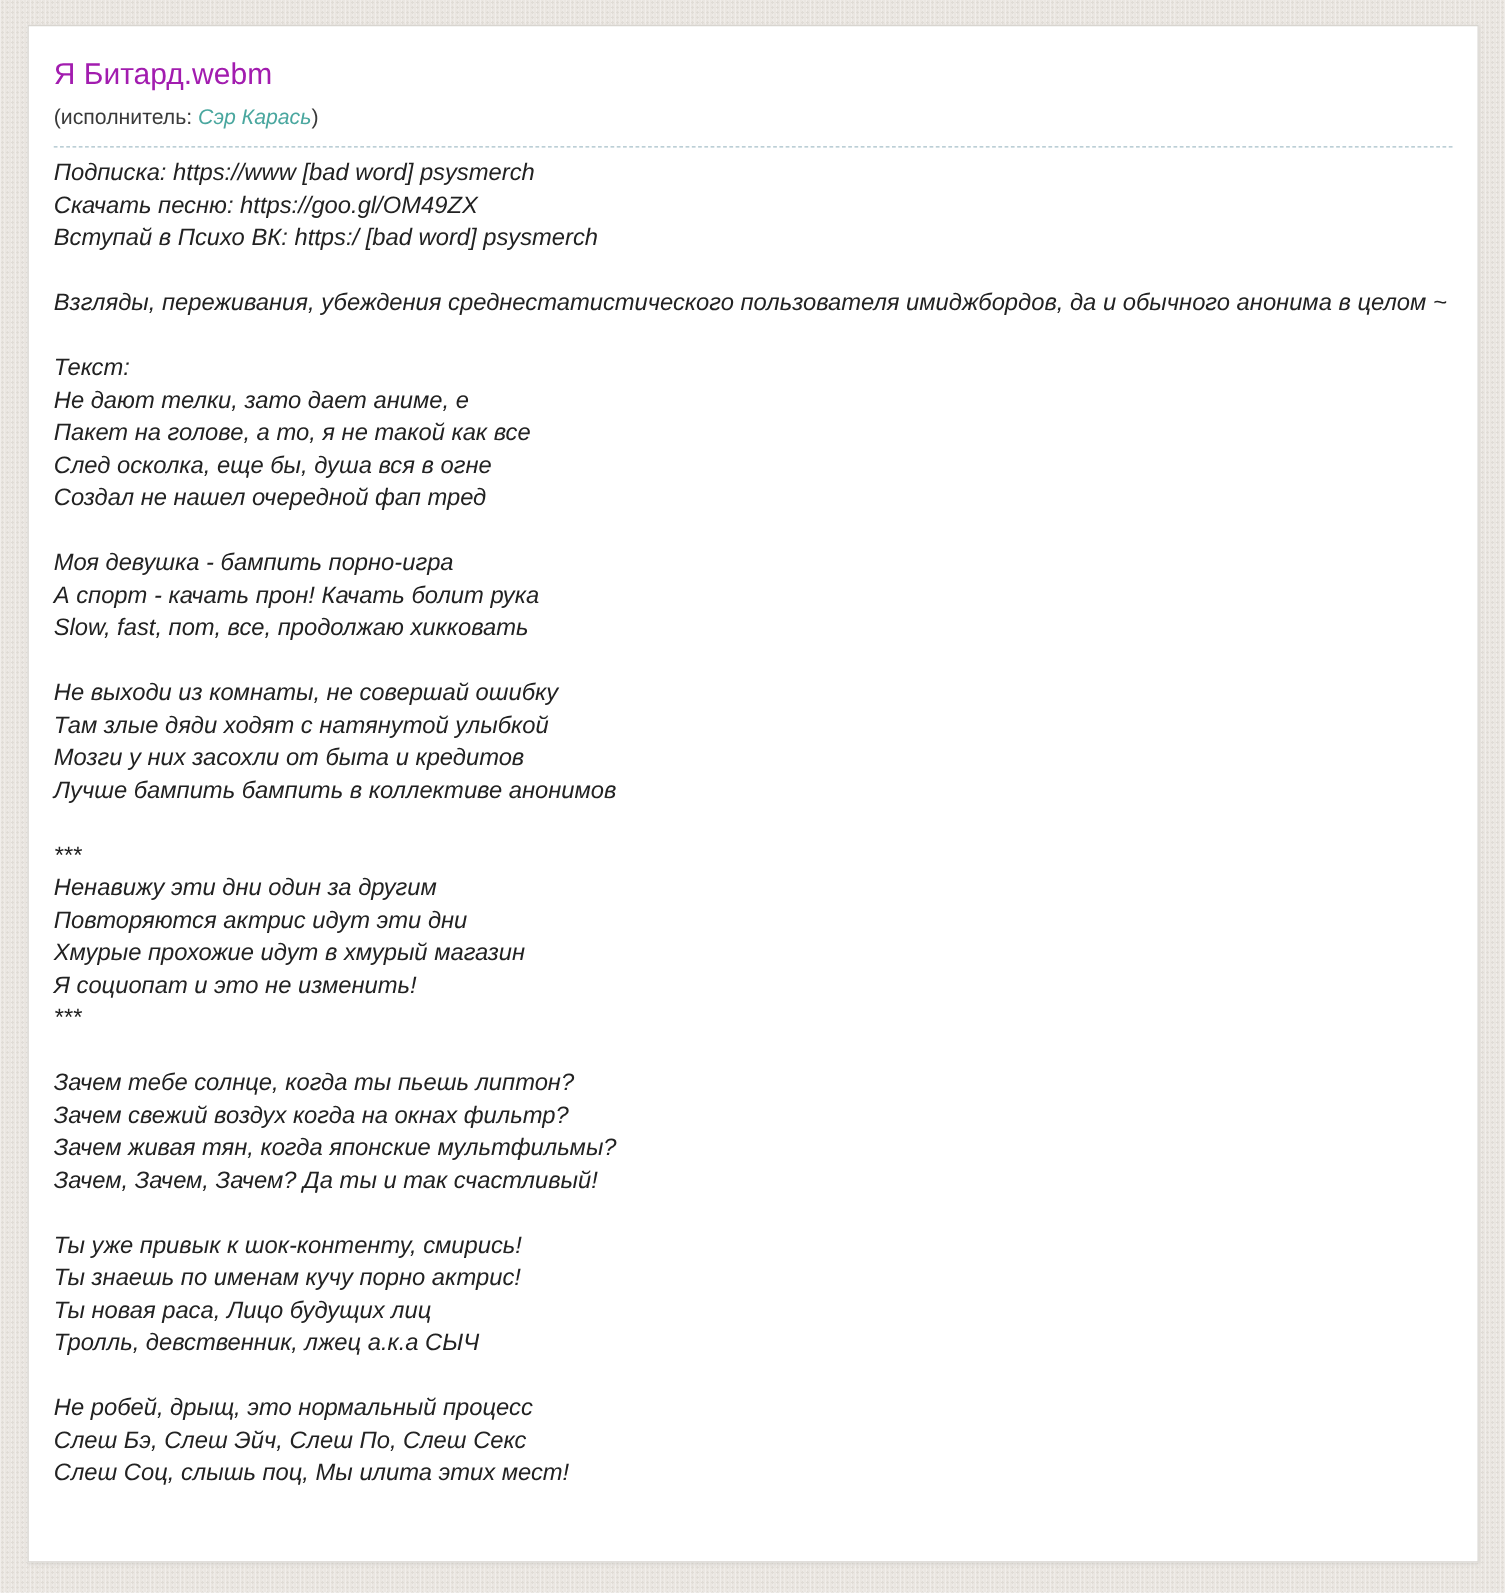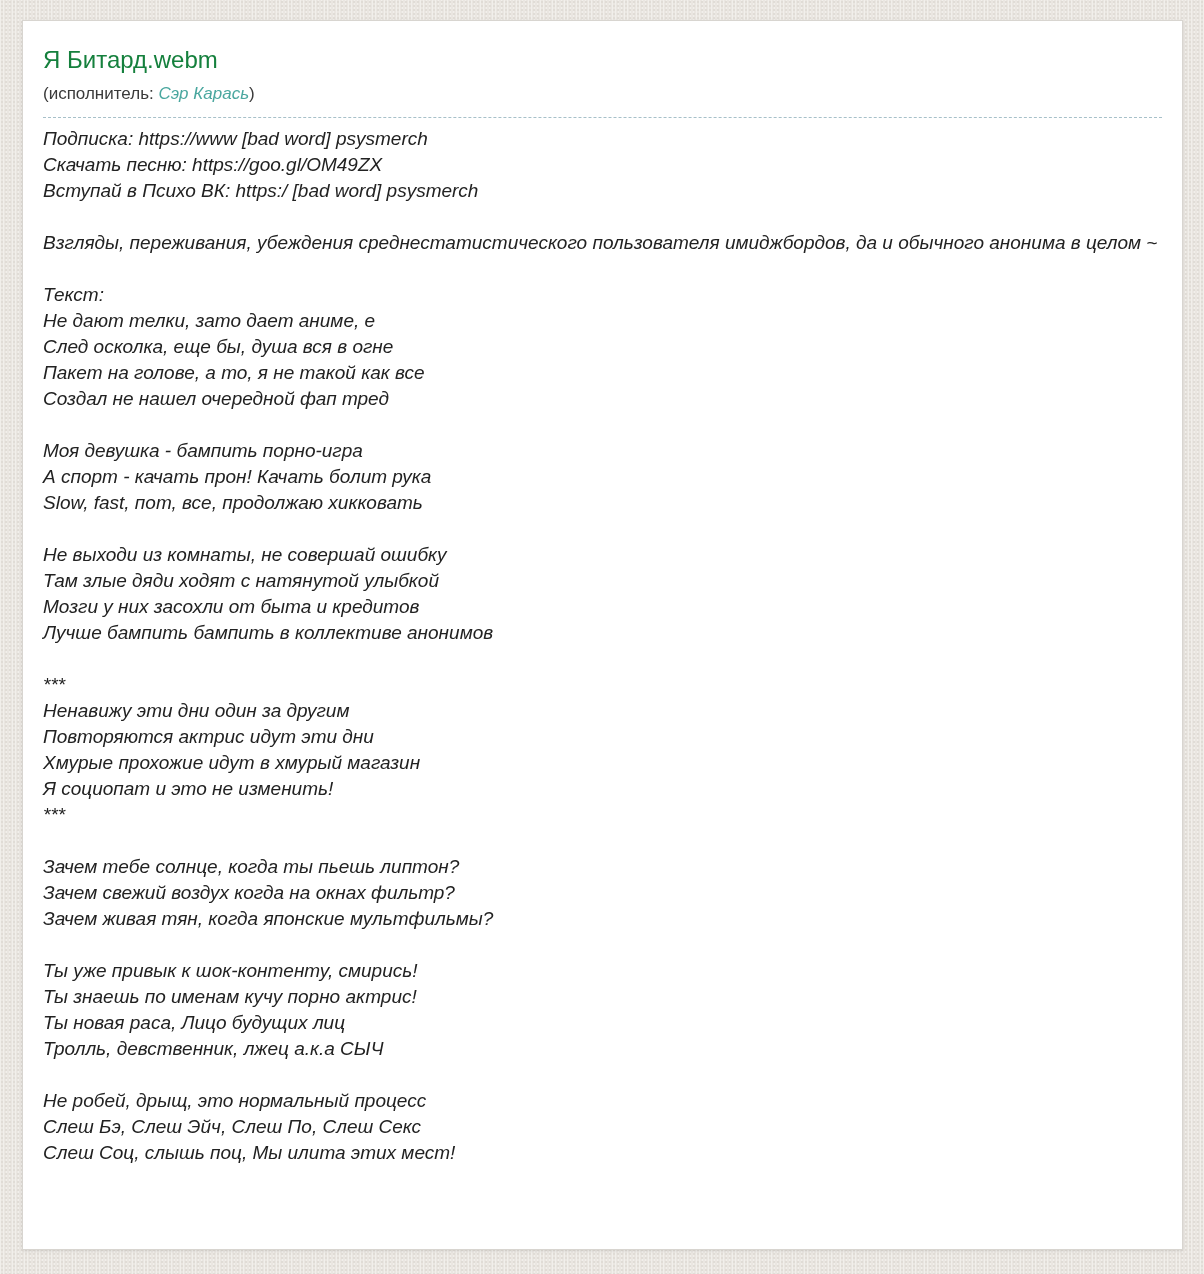--- a/index.html
+++ b/index.html
@@ -34,21 +34,21 @@
   .header {
     border-bottom: 1px dashed #a7c0c9;
     padding-bottom: 12px;
     margin-bottom: 8px;
   }
   .song-title {
     margin: 0 0 8px 0;
     font-size: 24px;
     line-height: 30px;
     font-weight: 400;
-    color: #15803d;
+    color: #a21caf;
   }
   .artist-line {
     font-size: 17px;
     line-height: 22px;
     color: #3a3a3a;
   }
   .artist-link {
     color: #4aa79f;
     text-decoration: none;
     cursor: pointer;
@@ -84,22 +84,22 @@
         <div class="lyric-line">Подписка: https://www [bad word] psysmerch</div>
         <div class="lyric-line">Скачать песню: https://goo.gl/OM49ZX</div>
         <div class="lyric-line">Вступай в Психо ВК: https:/ [bad word] psysmerch</div>
       </div>
       <div class="stanza">
         <div class="lyric-line">Взгляды, переживания, убеждения среднестатистического пользователя имиджбордов, да и обычного анонима в целом ~</div>
       </div>
       <div class="stanza">
         <div class="lyric-line">Текст:</div>
         <div class="lyric-line">Не дают телки, зато дает аниме, е</div>
+        <div class="lyric-line">Пакет на голове, а то, я не такой как все</div>
         <div class="lyric-line">След осколка, еще бы, душа вся в огне</div>
-        <div class="lyric-line">Пакет на голове, а то, я не такой как все</div>
         <div class="lyric-line">Создал не нашел очередной фап тред</div>
       </div>
       <div class="stanza">
         <div class="lyric-line">Моя девушка - бампить порно-игра</div>
         <div class="lyric-line">А спорт - качать прон! Качать болит рука</div>
         <div class="lyric-line">Slow, fast, пот, все, продолжаю хикковать</div>
       </div>
       <div class="stanza">
         <div class="lyric-line">Не выходи из комнаты, не совершай ошибку</div>
         <div class="lyric-line">Там злые дяди ходят с натянутой улыбкой</div>
@@ -111,20 +111,21 @@
         <div class="lyric-line">Ненавижу эти дни один за другим</div>
         <div class="lyric-line">Повторяются актрис идут эти дни</div>
         <div class="lyric-line">Хмурые прохожие идут в хмурый магазин</div>
         <div class="lyric-line">Я социопат и это не изменить!</div>
         <div class="lyric-line">***</div>
       </div>
       <div class="stanza">
         <div class="lyric-line">Зачем тебе солнце, когда ты пьешь липтон?</div>
         <div class="lyric-line">Зачем свежий воздух когда на окнах фильтр?</div>
         <div class="lyric-line">Зачем живая тян, когда японские мультфильмы?</div>
+        <div class="lyric-line">Зачем, Зачем, Зачем? Да ты и так счастливый!</div>
       </div>
       <div class="stanza">
         <div class="lyric-line">Ты уже привык к шок-контенту, смирись!</div>
         <div class="lyric-line">Ты знаешь по именам кучу порно актрис!</div>
         <div class="lyric-line">Ты новая раса, Лицо будущих лиц</div>
         <div class="lyric-line">Тролль, девственник, лжец а.к.а СЫЧ</div>
       </div>
       <div class="stanza">
         <div class="lyric-line">Не робей, дрыщ, это нормальный процесс</div>
         <div class="lyric-line">Слеш Бэ, Слеш Эйч, Слеш По, Слеш Секс</div>

